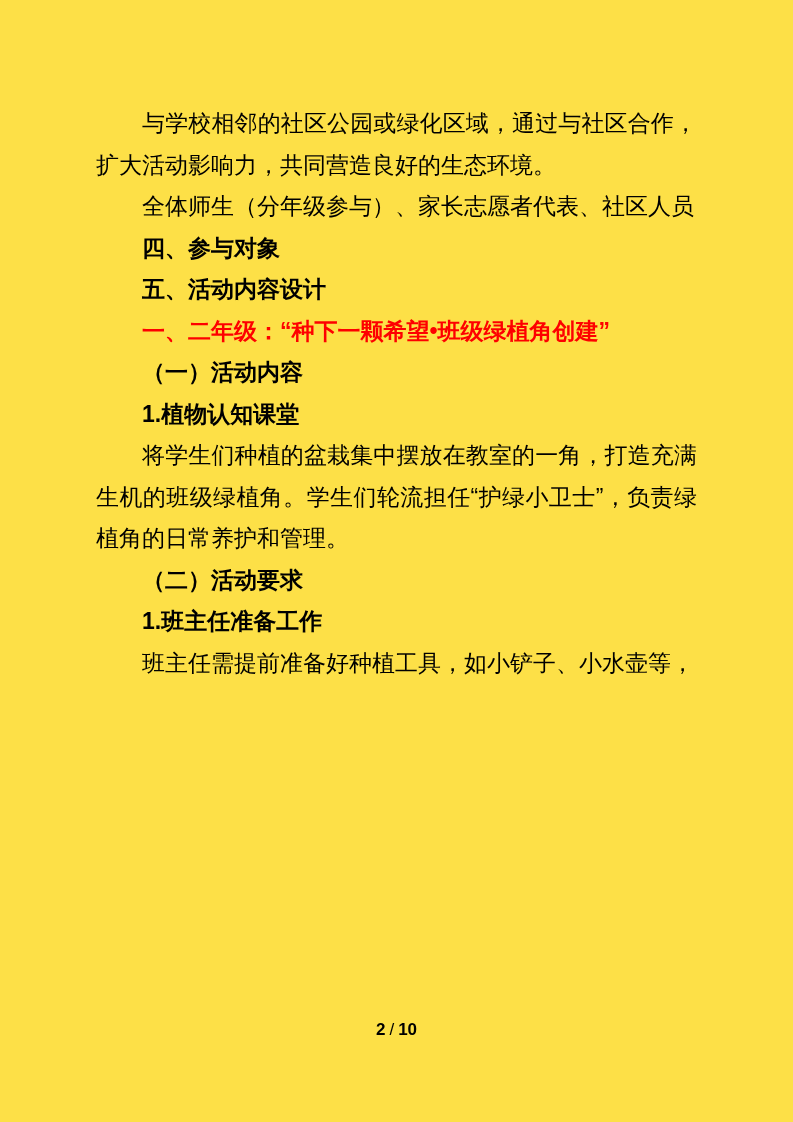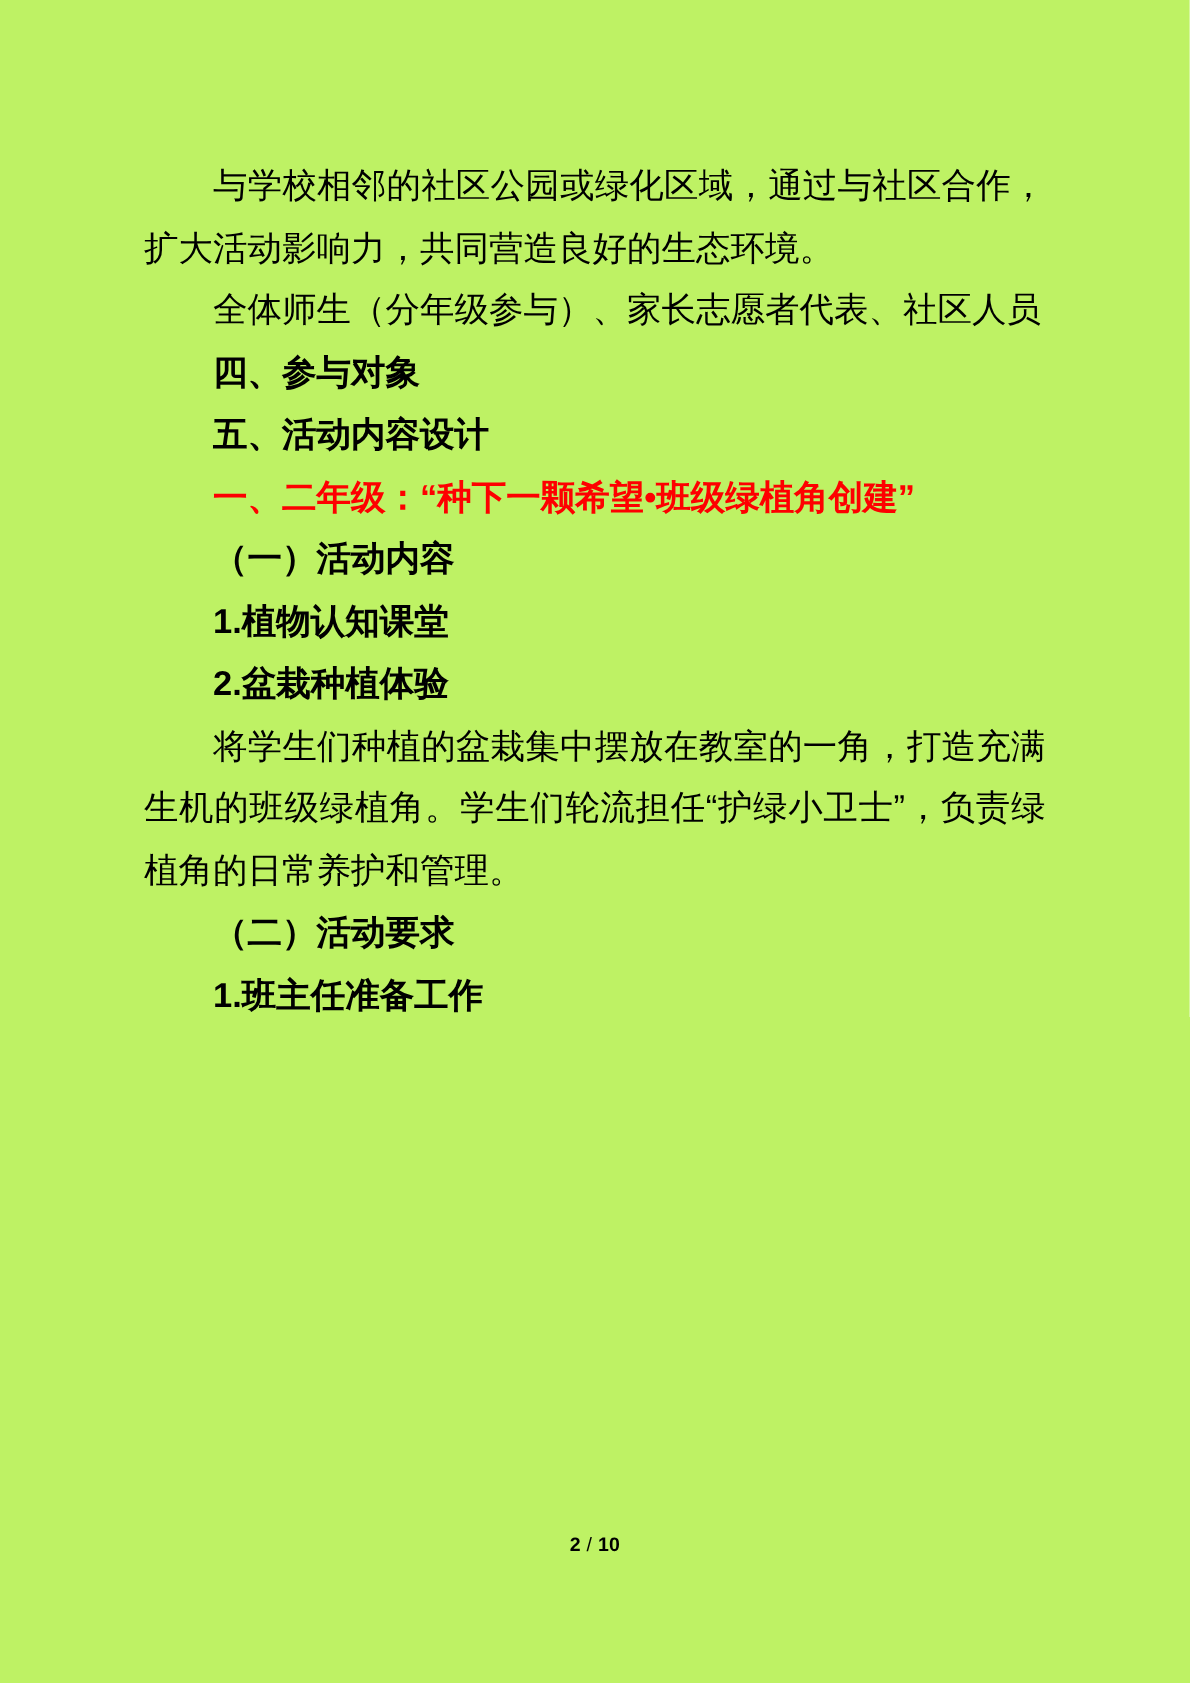--- a/index.html
+++ b/index.html
@@ -13,21 +13,21 @@
     position: relative;
     font-family: "Liberation Sans", "DejaVu Sans", sans-serif;
     overflow: hidden;
   }
   .page {
     position: absolute;
     left: 0;
     top: 0;
     width: 793px;
     height: 1122px;
-    background: #bef264;
+    background: #fde047;
   }
   .content {
     position: absolute;
     left: 96px;
     top: 103px;
     width: 601px;
     font-size: 23px;
     line-height: 41.5px;
     color: #000000;
     letter-spacing: 0;
@@ -46,21 +46,21 @@
   }
   .red {
     color: #fe0000;
   }
   .footer {
     position: absolute;
     left: 0;
     top: 1017px;
     width: 793px;
     text-align: center;
-    font-size: 13px;
+    font-size: 17px;
     line-height: 26px;
     font-weight: 700;
     color: #000000;
   }
   .footer .sep {
     font-weight: 400;
     padding: 0 4px;
   }
 </style>
 </head>
@@ -69,23 +69,23 @@
 <div class="page">
 
   <div class="content">
     <div class="block indent">与学校相邻的社区公园或绿化区域，通过与社区合作，扩大活动影响力，共同营造良好的生态环境。</div>
     <div class="block indent">全体师生（分年级参与）、家长志愿者代表、社区人员</div>
     <div class="block heading indent">四、参与对象</div>
     <div class="block heading indent">五、活动内容设计</div>
     <div class="block heading red indent">一、二年级：“种下一颗希望•班级绿植角创建”</div>
     <div class="block heading indent">（一）活动内容</div>
     <div class="block heading indent">1.植物认知课堂</div>
-    <div class="block heading indent">2.盆栽种植体验</div>
     <div class="block indent">将学生们种植的盆栽集中摆放在教室的一角，打造充满生机的班级绿植角。学生们轮流担任“护绿小卫士”，负责绿植角的日常养护和管理。</div>
     <div class="block heading indent">（二）活动要求</div>
     <div class="block heading indent">1.班主任准备工作</div>
+    <div class="block indent">班主任需提前准备好种植工具，如小铲子、小水壶等，</div>
   </div>
 
   <div class="footer">
     <span>2</span><span class="sep">/</span><span>10</span>
   </div>
 
 </div>
 
 </body></html>

